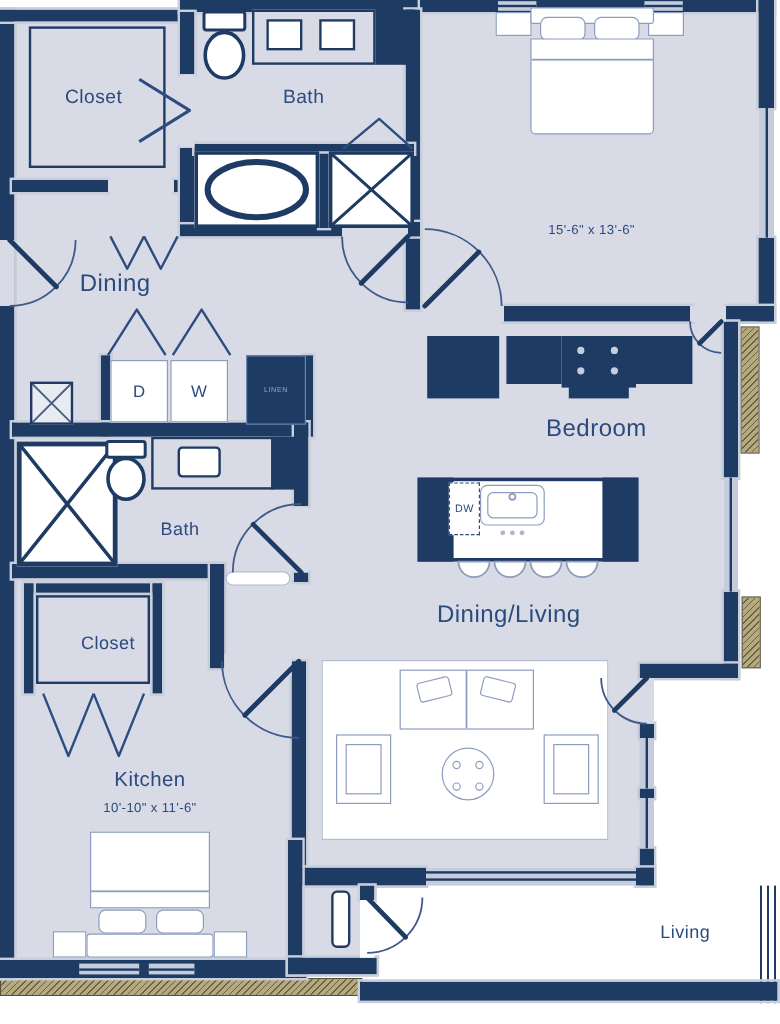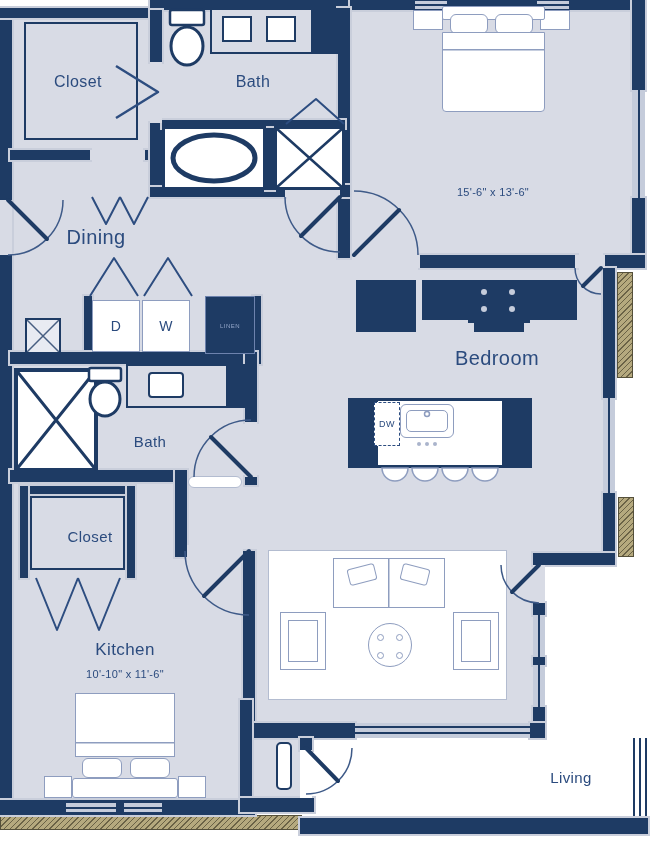--- a/index.html
+++ b/index.html
@@ -237,20 +237,21 @@
       <circle cx="512" cy="292" r="3"></circle>
       <circle cx="512" cy="309" r="3"></circle>
     </g>
   </svg>
 
   <div class="lbl" style="left:78px;top:82px;font-size:16px;">Closet</div>
   <div class="lbl" style="left:253px;top:82px;font-size:16px;">Bath</div>
   <div class="lbl" style="left:96px;top:237px;font-size:20px;">Dining</div>
   <div class="lbl dim" style="left:493px;top:192px;">15'-6" x 13'-6"</div>
   <div class="lbl" style="left:497px;top:358px;font-size:20px;">Bedroom</div>
+  <div class="lbl" style="left:424px;top:513px;font-size:20px;">Dining/Living</div>
   <div class="lbl" style="left:150px;top:441px;font-size:15px;">Bath</div>
   <div class="lbl" style="left:90px;top:536px;font-size:15px;">Closet</div>
   <div class="lbl" style="left:125px;top:650px;font-size:17px;">Kitchen</div>
   <div class="lbl dim" style="left:125px;top:674px;">10'-10" x 11'-6"</div>
   <div class="lbl" style="left:571px;top:777px;font-size:15px;">Living</div>
   <div class="lbl" style="left:116px;top:326px;font-size:14px;">D</div>
   <div class="lbl" style="left:166px;top:326px;font-size:14px;">W</div>
   <div class="lbl" style="left:387px;top:424px;font-size:9px;z-index:9;">DW</div>
   <div class="lbl" style="left:230px;top:326px;font-size:6px;color:#93a6c8;letter-spacing:.5px;">LINEN</div>
 

